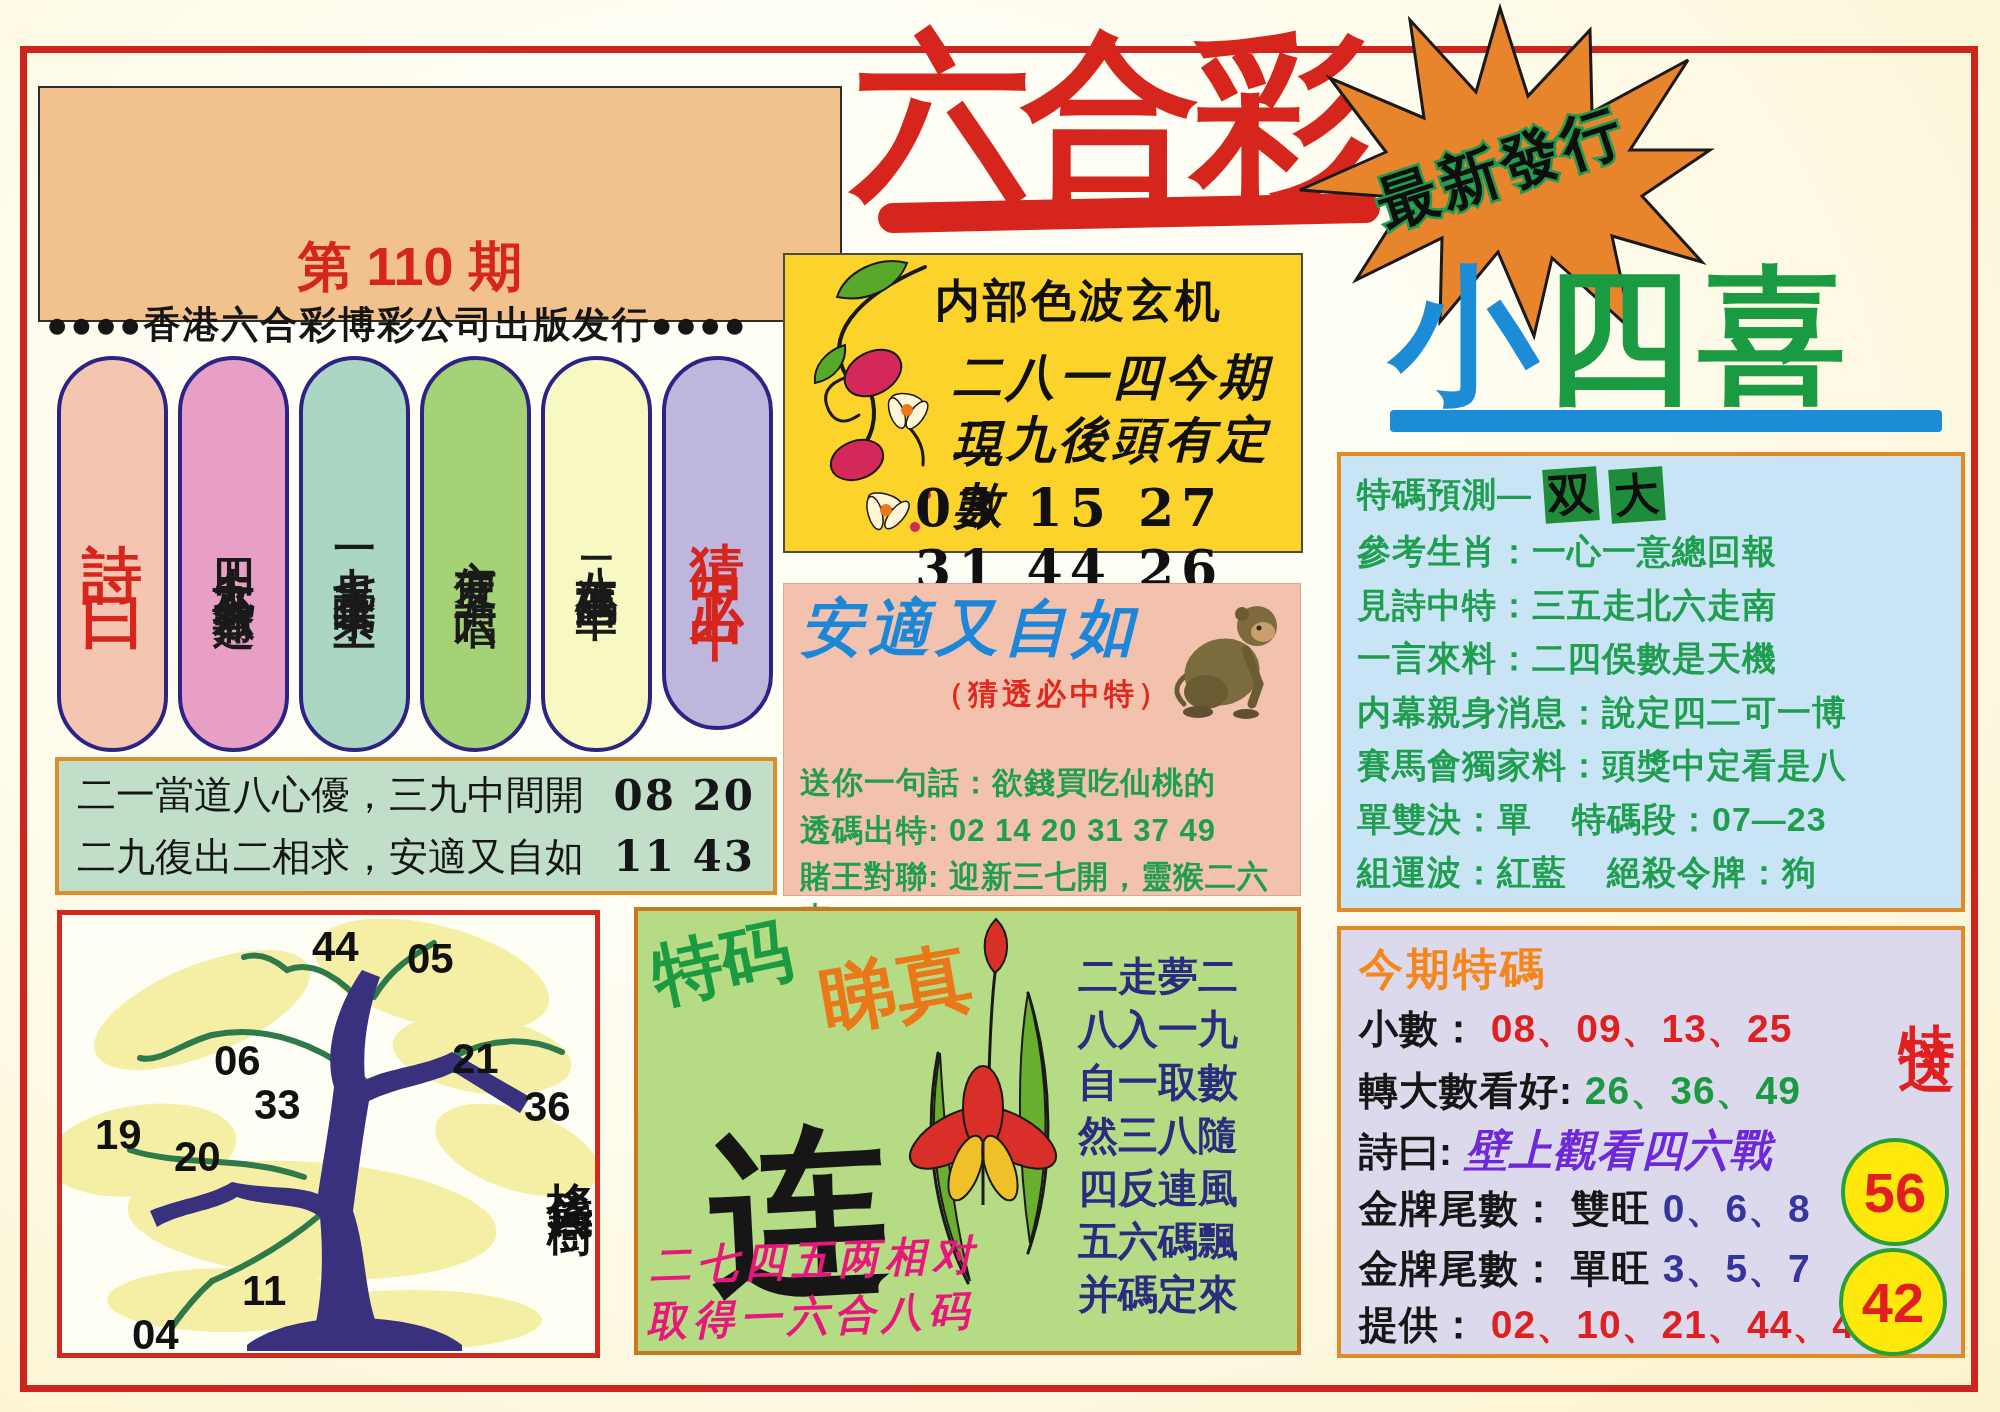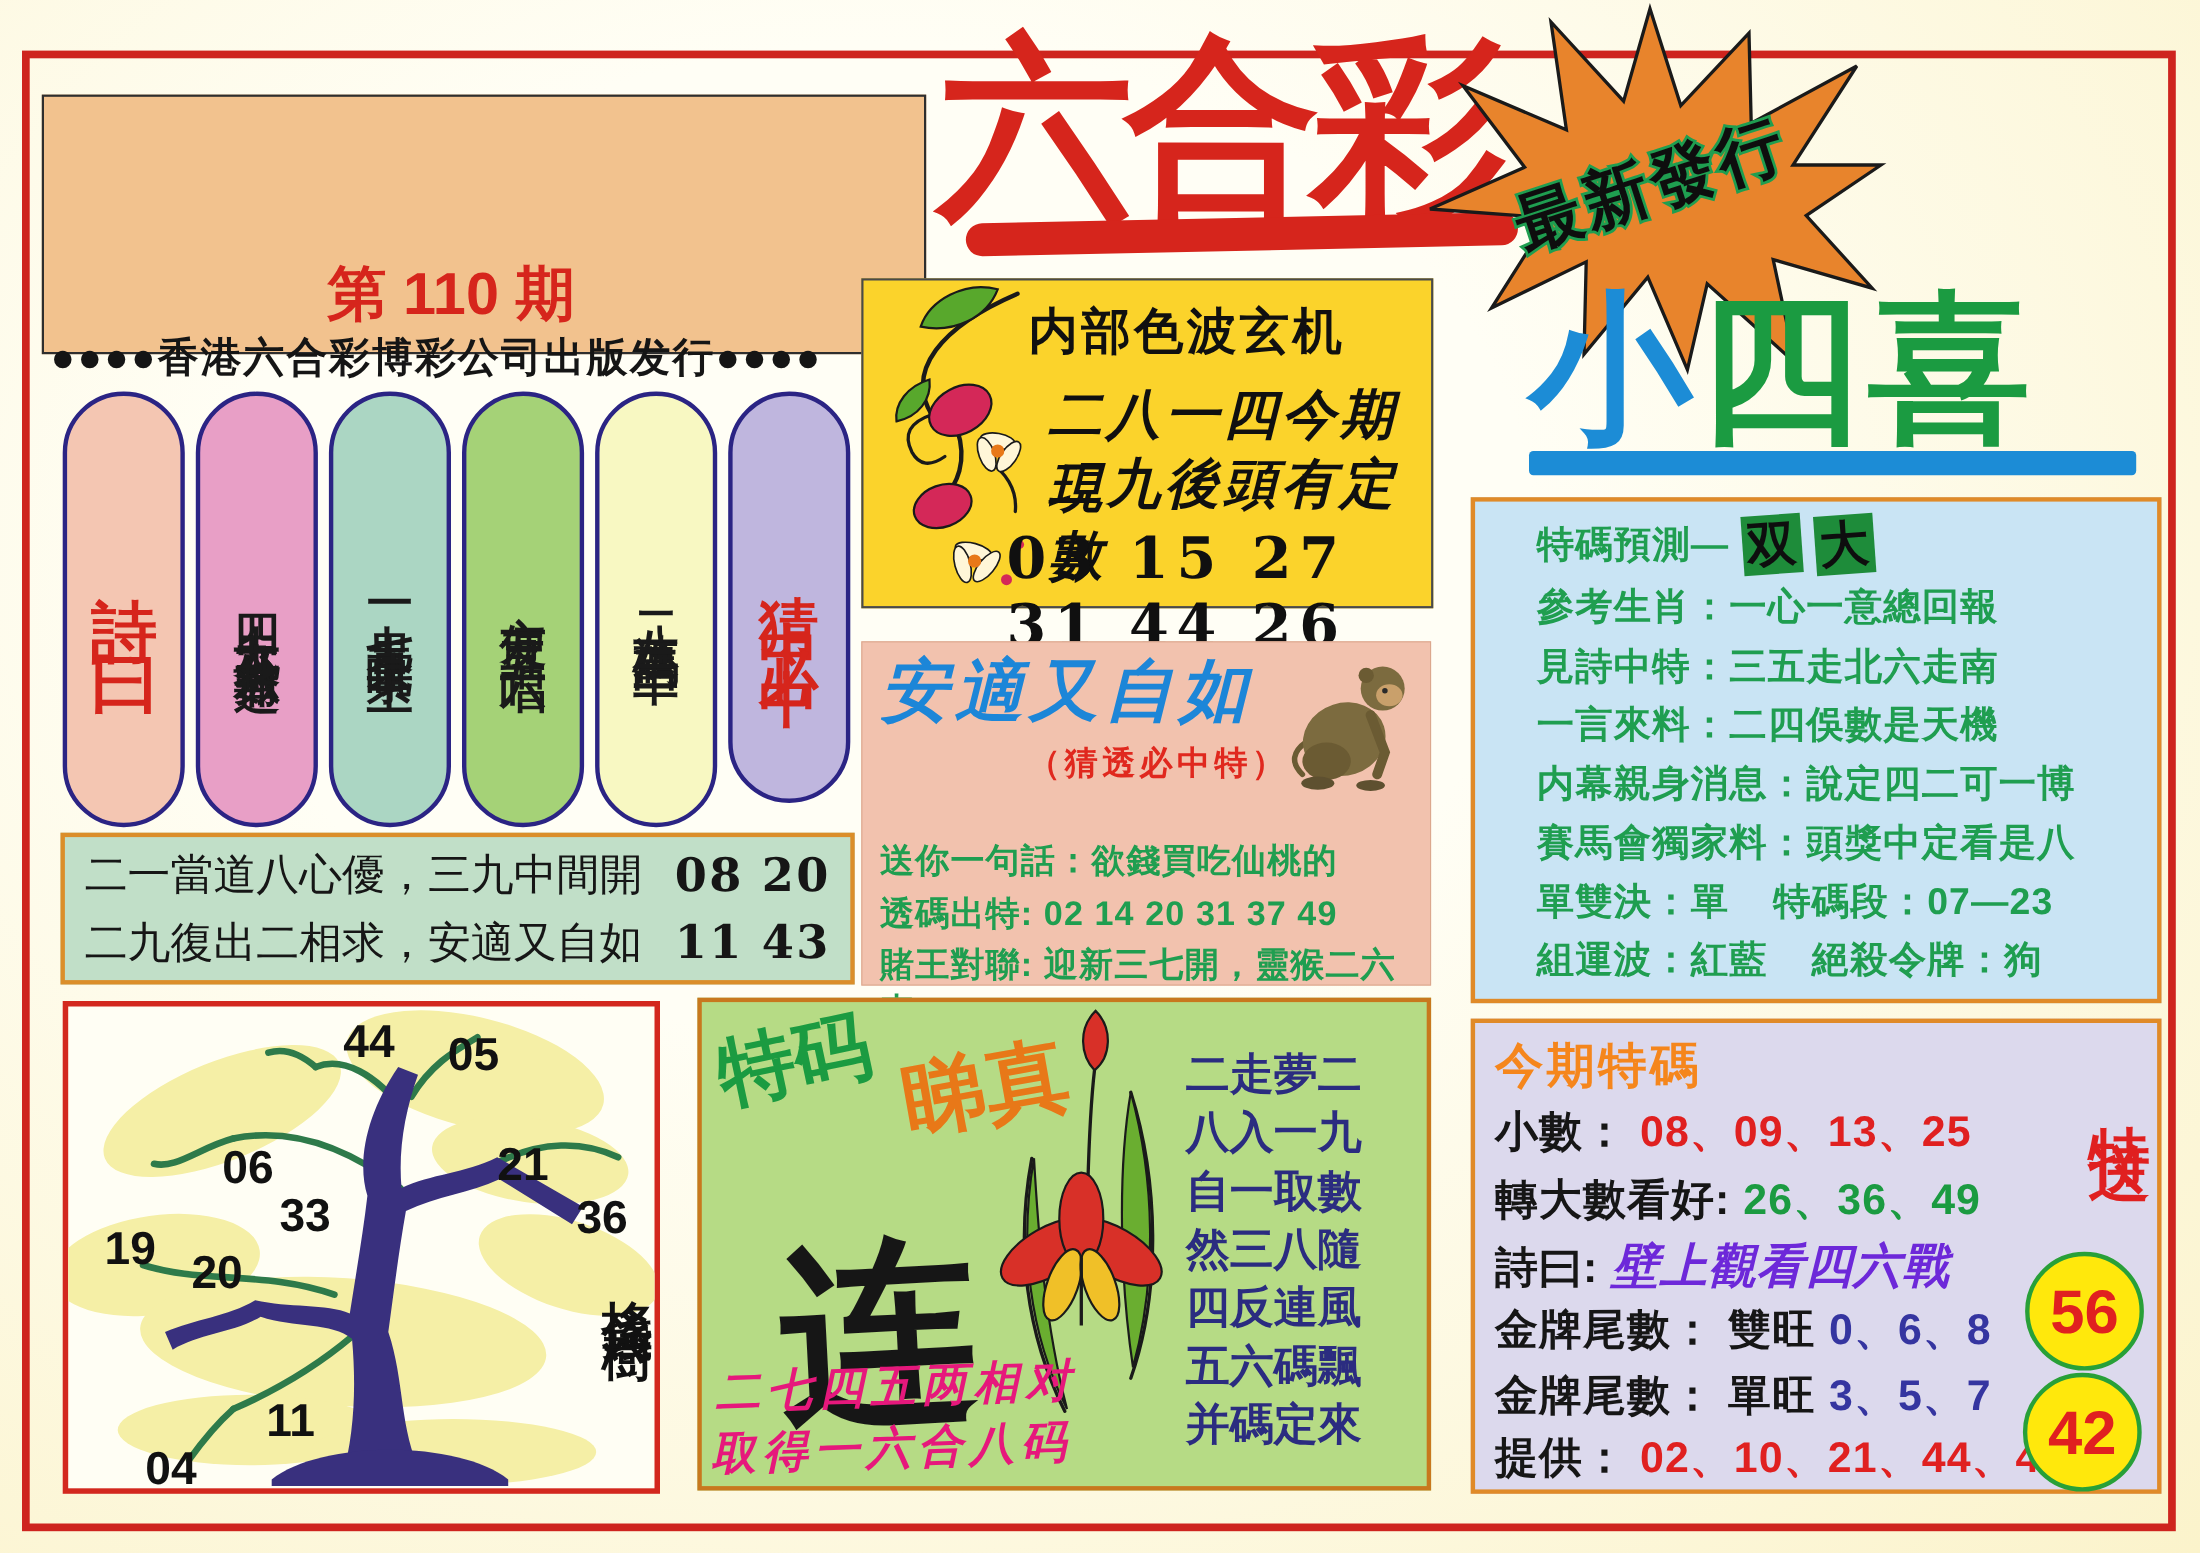--- a/index.html
+++ b/index.html
@@ -49,21 +49,21 @@
   
   .greenbox{left:634px;top:907px;width:659px;height:440px;background:#B6DB85;border:4px solid #C8781E;}
   .gb-t{position:absolute;font-family:"DejaVu Serif",serif;font-weight:bold;}
   .gb-big{position:absolute;left:70px;top:210px;font-family:"DejaVu Serif",serif;font-weight:900;font-size:180px;color:#161616;transform:rotate(-3deg);line-height:1;}
   .gb-grid{position:absolute;left:440px;top:38px;width:212px;}
   .gb-row{display:flex;justify-content:space-between;height:53px;font-size:40px;font-weight:bold;color:#2B2C80;font-family:"DejaVu Serif",serif;}
   .gb-verse{position:absolute;font-family:"DejaVu Serif",serif;font-style:italic;font-weight:bold;font-size:41px;color:#E6187C;letter-spacing:6px;}
   
   .bluebox{left:1337px;top:452px;width:620px;height:444px;background:#C9E4F4;border:4px solid #E08A28;
            display:flex;flex-direction:column;justify-content:space-evenly;padding:4px 0;}
-  .fline{display:flex;align-items:center;padding:0 16px;color:#1F9E50;font-weight:bold;font-size:34px;letter-spacing:1px;white-space:nowrap;margin-left:40px;}
+  .fline{display:flex;align-items:center;padding:0 16px;color:#1F9E50;font-weight:bold;font-size:34px;letter-spacing:1px;white-space:nowrap;}
   .tag{display:inline-flex;width:54px;height:54px;background:#1E8C3A;color:#0E0E0E;align-items:center;justify-content:center;
        font-family:"DejaVu Serif",serif;font-size:45px;font-weight:bold;margin-left:12px;transform:rotate(-4deg);}
   .gap40{margin-left:40px;}
   
   .purplebox{left:1337px;top:926px;width:620px;height:424px;background:#DCD9ED;border:4px solid #E08A28;}
   .sp-title{position:absolute;left:18px;top:10px;font-size:44px;font-weight:bold;color:#F5861C;letter-spacing:3px;}
   .sp-row{position:absolute;left:18px;font-size:39px;font-weight:bold;color:#161616;white-space:nowrap;letter-spacing:1px;}
   .red{color:#E02020;} .grn{color:#1B9B41;} .blu{color:#3535A0;}
   .sp-verse{font-family:"DejaVu Serif",serif;font-style:italic;color:#6d28d9;font-size:43px;}
   .gift{position:absolute;left:548px;top:48px;font-size:56px;font-weight:bold;color:#E02020;letter-spacing:16px;}
@@ -148,21 +148,21 @@
              L468,182 L458,198 L392,157 C365,170 335,172 307,186
              C300,226 296,260 291,296 C306,340 301,386 321,424
              L249,428 C260,390 262,346 258,302
              C240,287 205,292 175,282 C150,297 120,297 95,312 L88,296
              C115,284 145,282 170,267 C200,274 235,270 256,279
              C262,241 268,206 272,172 C262,140 272,96 300,55 Z" fill="#39307E"></path>
     <path d="M185,430 C230,394 355,394 400,430 L400,436 L185,436 Z" fill="#39307E"></path>
   </svg>
   <div class="treenum" style="left:250px;top:8px">44</div>
   <div class="treenum" style="left:345px;top:20px">05</div>
-  <div class="treenum" style="left:140px;top:122px">06</div>
+  <div class="treenum" style="left:152px;top:122px">06</div>
   <div class="treenum" style="left:390px;top:120px">21</div>
   <div class="treenum" style="left:192px;top:166px">33</div>
   <div class="treenum" style="left:462px;top:168px">36</div>
   <div class="treenum" style="left:33px;top:196px">19</div>
   <div class="treenum" style="left:112px;top:218px">20</div>
   <div class="treenum" style="left:180px;top:352px">11</div>
   <div class="treenum" style="left:70px;top:396px">04</div>
   <div class="treelabel vtext">搖錢樹</div>
 </div>
 

